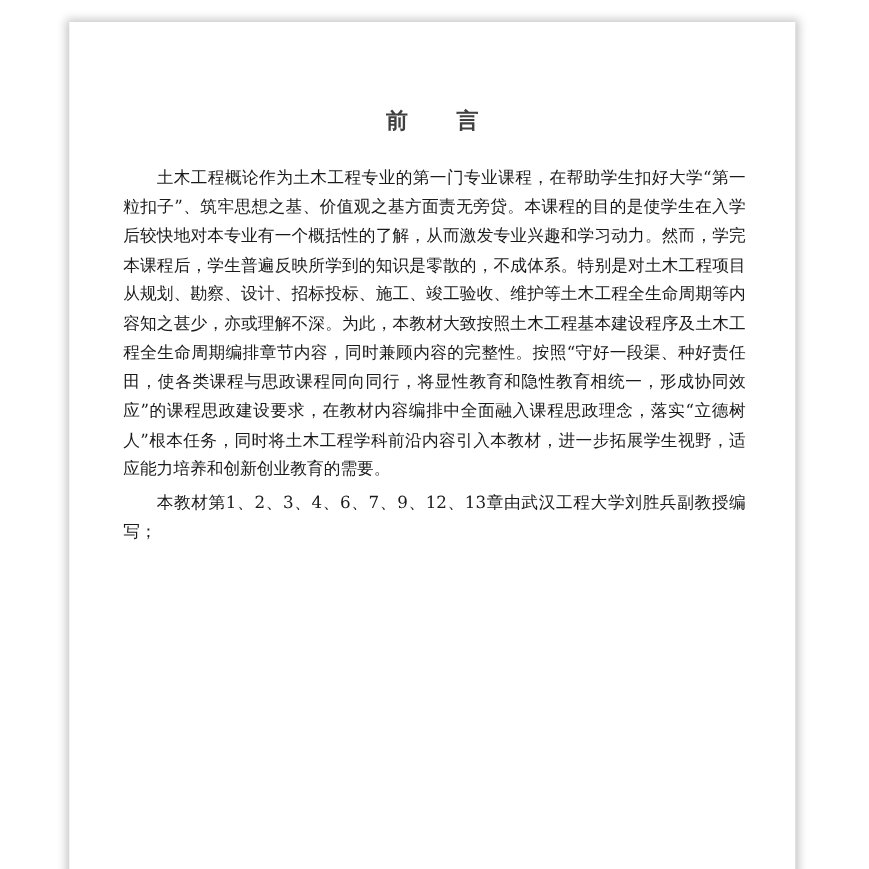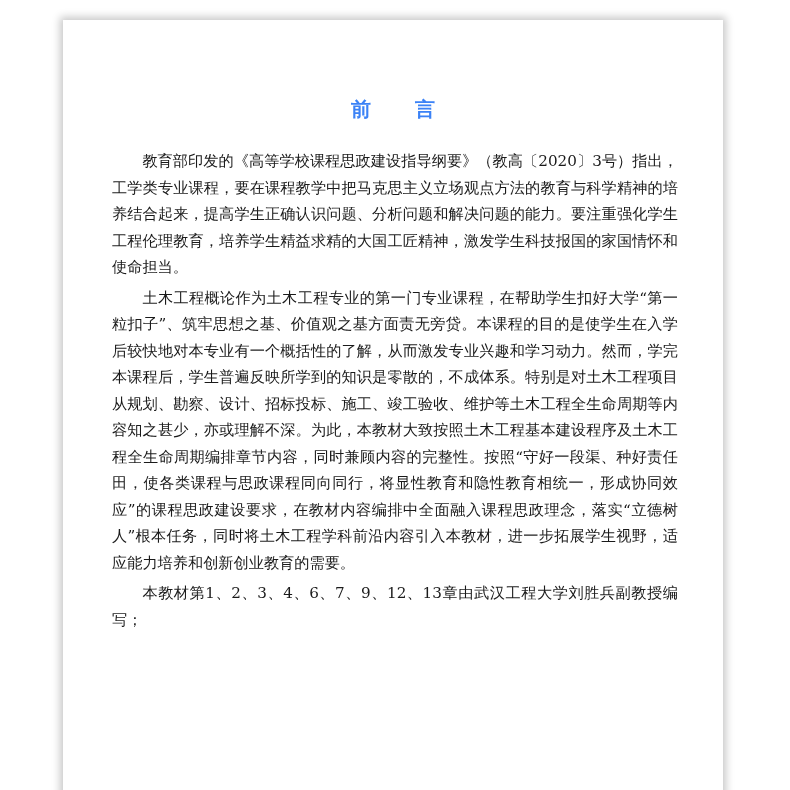--- a/index.html
+++ b/index.html
@@ -16,21 +16,21 @@
     background:#ffffff;
     box-shadow: 0 0 8px 3px rgba(0,0,0,0.22);
   }
   .title {
     position:absolute;
     left:0; right:0; top:76px;
     text-align:center;
     font-size:20px;
     font-weight:bold;
     letter-spacing:0;
-    color:#3b82f6;
+    color:#404040;
   }
   .title span { display:inline-block; }
   .title .gap { width:44px; }
   .body {
     position:absolute;
     left:49px; top:128px;
     width:566px;
     font-size:15.2px;
     line-height:26.5px;
     color:#1a1a1a;
@@ -43,17 +43,16 @@
   .para.last { margin-bottom:0; }
 </style>
 </head>
 <body>
 
 <div class="page">
   <div class="title">
     <span>前</span><span class="gap"></span><span>言</span>
   </div>
   <div class="body">
-    <p class="para">教育部印发的《高等学校课程思政建设指导纲要》（教高〔2020〕3号）指出，工学类专业课程，要在课程教学中把马克思主义立场观点方法的教育与科学精神的培养结合起来，提高学生正确认识问题、分析问题和解决问题的能力。要注重强化学生工程伦理教育，培养学生精益求精的大国工匠精神，激发学生科技报国的家国情怀和使命担当。</p>
     <p class="para">土木工程概论作为土木工程专业的第一门专业课程，在帮助学生扣好大学“第一粒扣子”、筑牢思想之基、价值观之基方面责无旁贷。本课程的目的是使学生在入学后较快地对本专业有一个概括性的了解，从而激发专业兴趣和学习动力。然而，学完本课程后，学生普遍反映所学到的知识是零散的，不成体系。特别是对土木工程项目从规划、勘察、设计、招标投标、施工、竣工验收、维护等土木工程全生命周期等内容知之甚少，亦或理解不深。为此，本教材大致按照土木工程基本建设程序及土木工程全生命周期编排章节内容，同时兼顾内容的完整性。按照“守好一段渠、种好责任田，使各类课程与思政课程同向同行，将显性教育和隐性教育相统一，形成协同效应”的课程思政建设要求，在教材内容编排中全面融入课程思政理念，落实“立德树人”根本任务，同时将土木工程学科前沿内容引入本教材，进一步拓展学生视野，适应能力培养和创新创业教育的需要。</p>
     <p class="para last">本教材第1、2、3、4、6、7、9、12、13章由武汉工程大学刘胜兵副教授编写；</p>
   </div>
 </div>
 
 </body></html>

